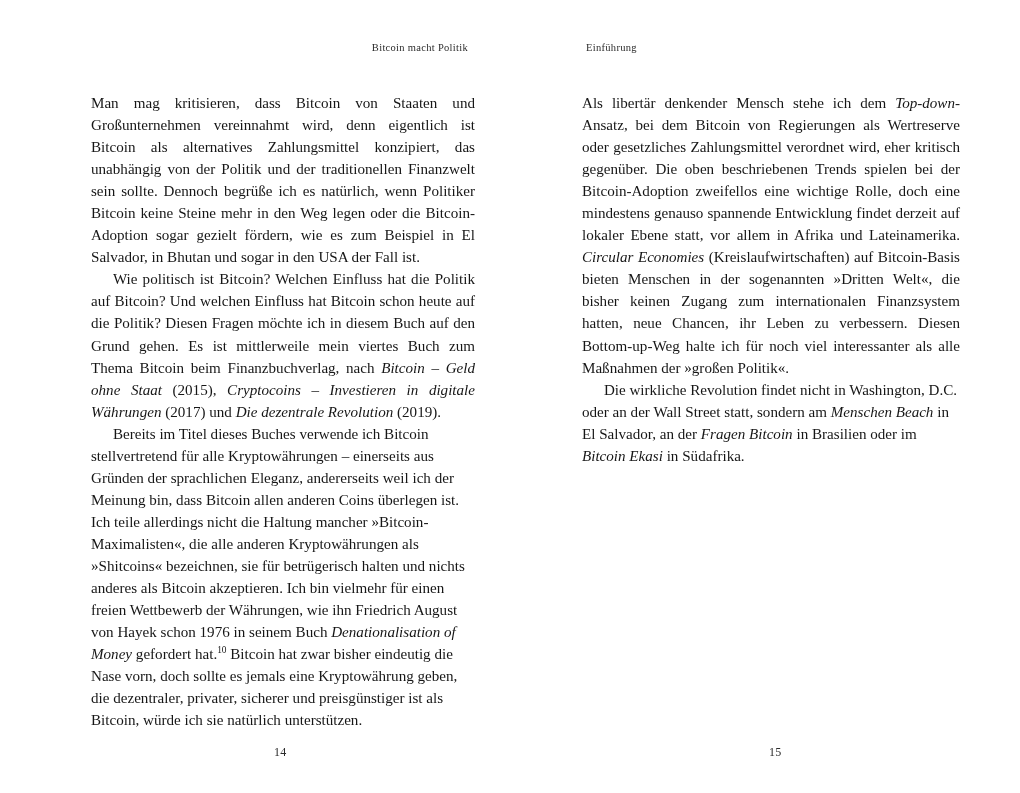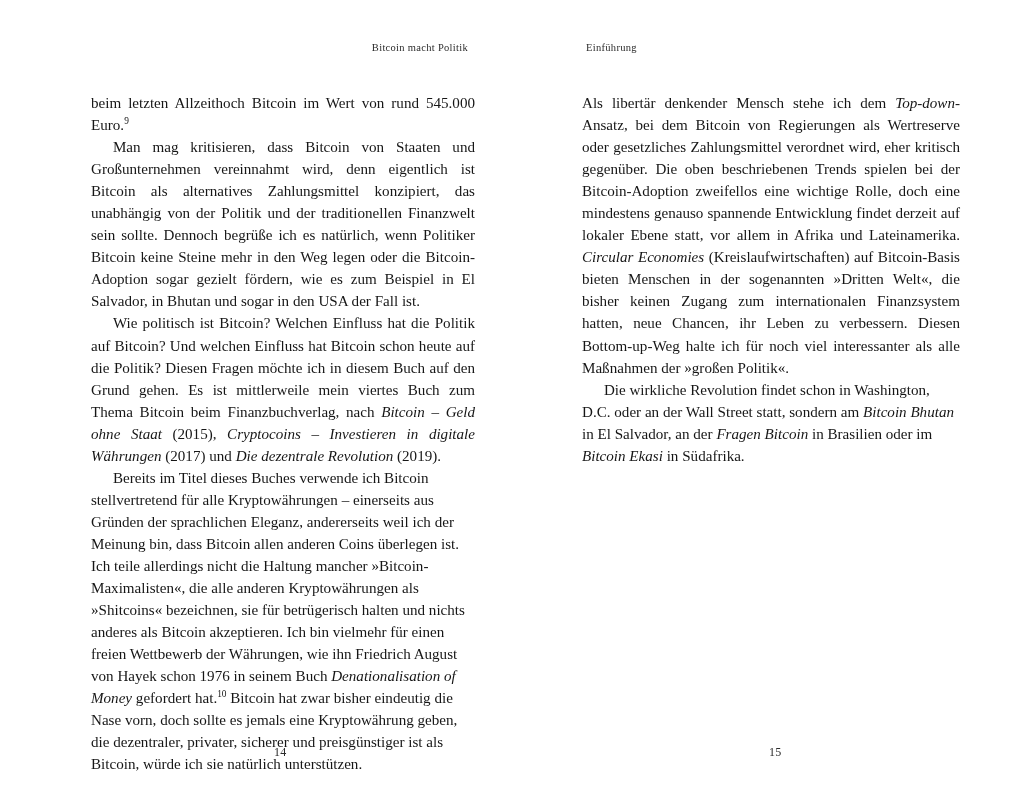--- a/index.html
+++ b/index.html
@@ -85,33 +85,32 @@
 </style>
 </head>
 <body>
 
 <div id="spread">
 
   <div class="page page-left">
     <div class="running-head">Bitcoin macht Politik</div>
 
     <div class="textblock">
-        <p><span>beim letzten Allzeithoch Bitcoin im Wert von rund 545.000 Euro.</span><sup>9</sup></p>
         <p><span>Man mag kritisieren, dass Bitcoin von Staaten und Großunternehmen vereinnahmt wird, denn eigentlich ist Bitcoin als alternatives Zahlungsmittel konzipiert, das unabhängig von der Politik und der traditionellen Finanzwelt sein sollte. Dennoch begrüße ich es natürlich, wenn Politiker Bitcoin keine Steine mehr in den Weg legen oder die Bitcoin-Adoption sogar gezielt fördern, wie es zum Beispiel in El Salvador, in Bhutan und sogar in den USA der Fall ist.</span></p>
         <p><span>Wie politisch ist Bitcoin? Welchen Einfluss hat die Politik auf Bitcoin? Und welchen Einfluss hat Bitcoin schon heute auf die Politik? Diesen Fragen möchte ich in diesem Buch auf den Grund gehen. Es ist mittlerweile mein viertes Buch zum Thema Bitcoin beim Finanzbuchverlag, nach </span><span class="ital">Bitcoin – Geld ohne Staat</span><span> (2015), </span><span class="ital">Cryptocoins – Investieren in digitale Währungen</span><span> (2017) und </span><span class="ital">Die dezentrale Revolution</span><span> (2019).</span></p>
         <p><span>Bereits im Titel dieses Buches verwende ich Bitcoin stellvertretend für alle Kryptowährungen – einerseits aus Gründen der sprachlichen Eleganz, andererseits weil ich der Meinung bin, dass Bitcoin allen anderen Coins überlegen ist. Ich teile allerdings nicht die Haltung mancher »Bitcoin-Maximalisten«, die alle anderen Kryptowährungen als »Shitcoins« bezeichnen, sie für betrügerisch halten und nichts anderes als Bitcoin akzeptieren. Ich bin vielmehr für einen freien Wettbewerb der Währungen, wie ihn Friedrich August von Hayek schon 1976 in seinem Buch </span><span class="ital">Denationalisation of Money</span><span> gefordert hat.</span><sup>10</sup><span> Bitcoin hat zwar bisher eindeutig die Nase vorn, doch sollte es jemals eine Kryptowährung geben, die dezentraler, privater, sicherer und preisgünstiger ist als Bitcoin, würde ich sie natürlich unterstützen.</span></p>
       </div>
 
     <div class="folio">14</div>
   </div>
 
   <div class="page page-right">
     <div class="running-head">Einführung</div>
 
     <div class="textblock">
         <p><span>Als libertär denkender Mensch stehe ich dem </span><span class="ital">Top-down-</span><span>Ansatz, bei dem Bitcoin von Regierungen als Wertreserve oder gesetzliches Zahlungsmittel verordnet wird, eher kritisch gegenüber. Die oben beschriebenen Trends spielen bei der Bitcoin-Adoption zweifellos eine wichtige Rolle, doch eine mindestens genauso spannende Entwicklung findet derzeit auf lokaler Ebene statt, vor allem in Afrika und Lateinamerika. </span><span class="ital">Circular Economies</span><span> (Kreislaufwirtschaften) auf Bitcoin-Basis bieten Menschen in der sogenannten »Dritten Welt«, die bisher keinen Zugang zum internationalen Finanzsystem hatten, neue Chancen, ihr Leben zu verbessern. Diesen Bottom-up-Weg halte ich für noch viel interessanter als alle Maßnahmen der »großen Politik«.</span></p>
-        <p><span>Die wirkliche Revolution findet schon in Washington, D.C. oder an der Wall Street statt, sondern am </span><span class="ital">Bitcoin Bhutan</span><span> in El Salvador, an der </span><span class="ital">Fragen Bitcoin</span><span> in Brasilien oder im </span><span class="ital">Bitcoin Ekasi</span><span> in Südafrika.</span></p>
+        <p><span>Die wirkliche Revolution findet nicht in Washington, D.C. oder an der Wall Street statt, sondern am </span><span class="ital">Menschen Beach</span><span> in El Salvador, an der </span><span class="ital">Fragen Bitcoin</span><span> in Brasilien oder im </span><span class="ital">Bitcoin Ekasi</span><span> in Südafrika.</span></p>
       </div>
 
     <div class="folio">15</div>
   </div>
 
 </div>
 
 </body></html>

